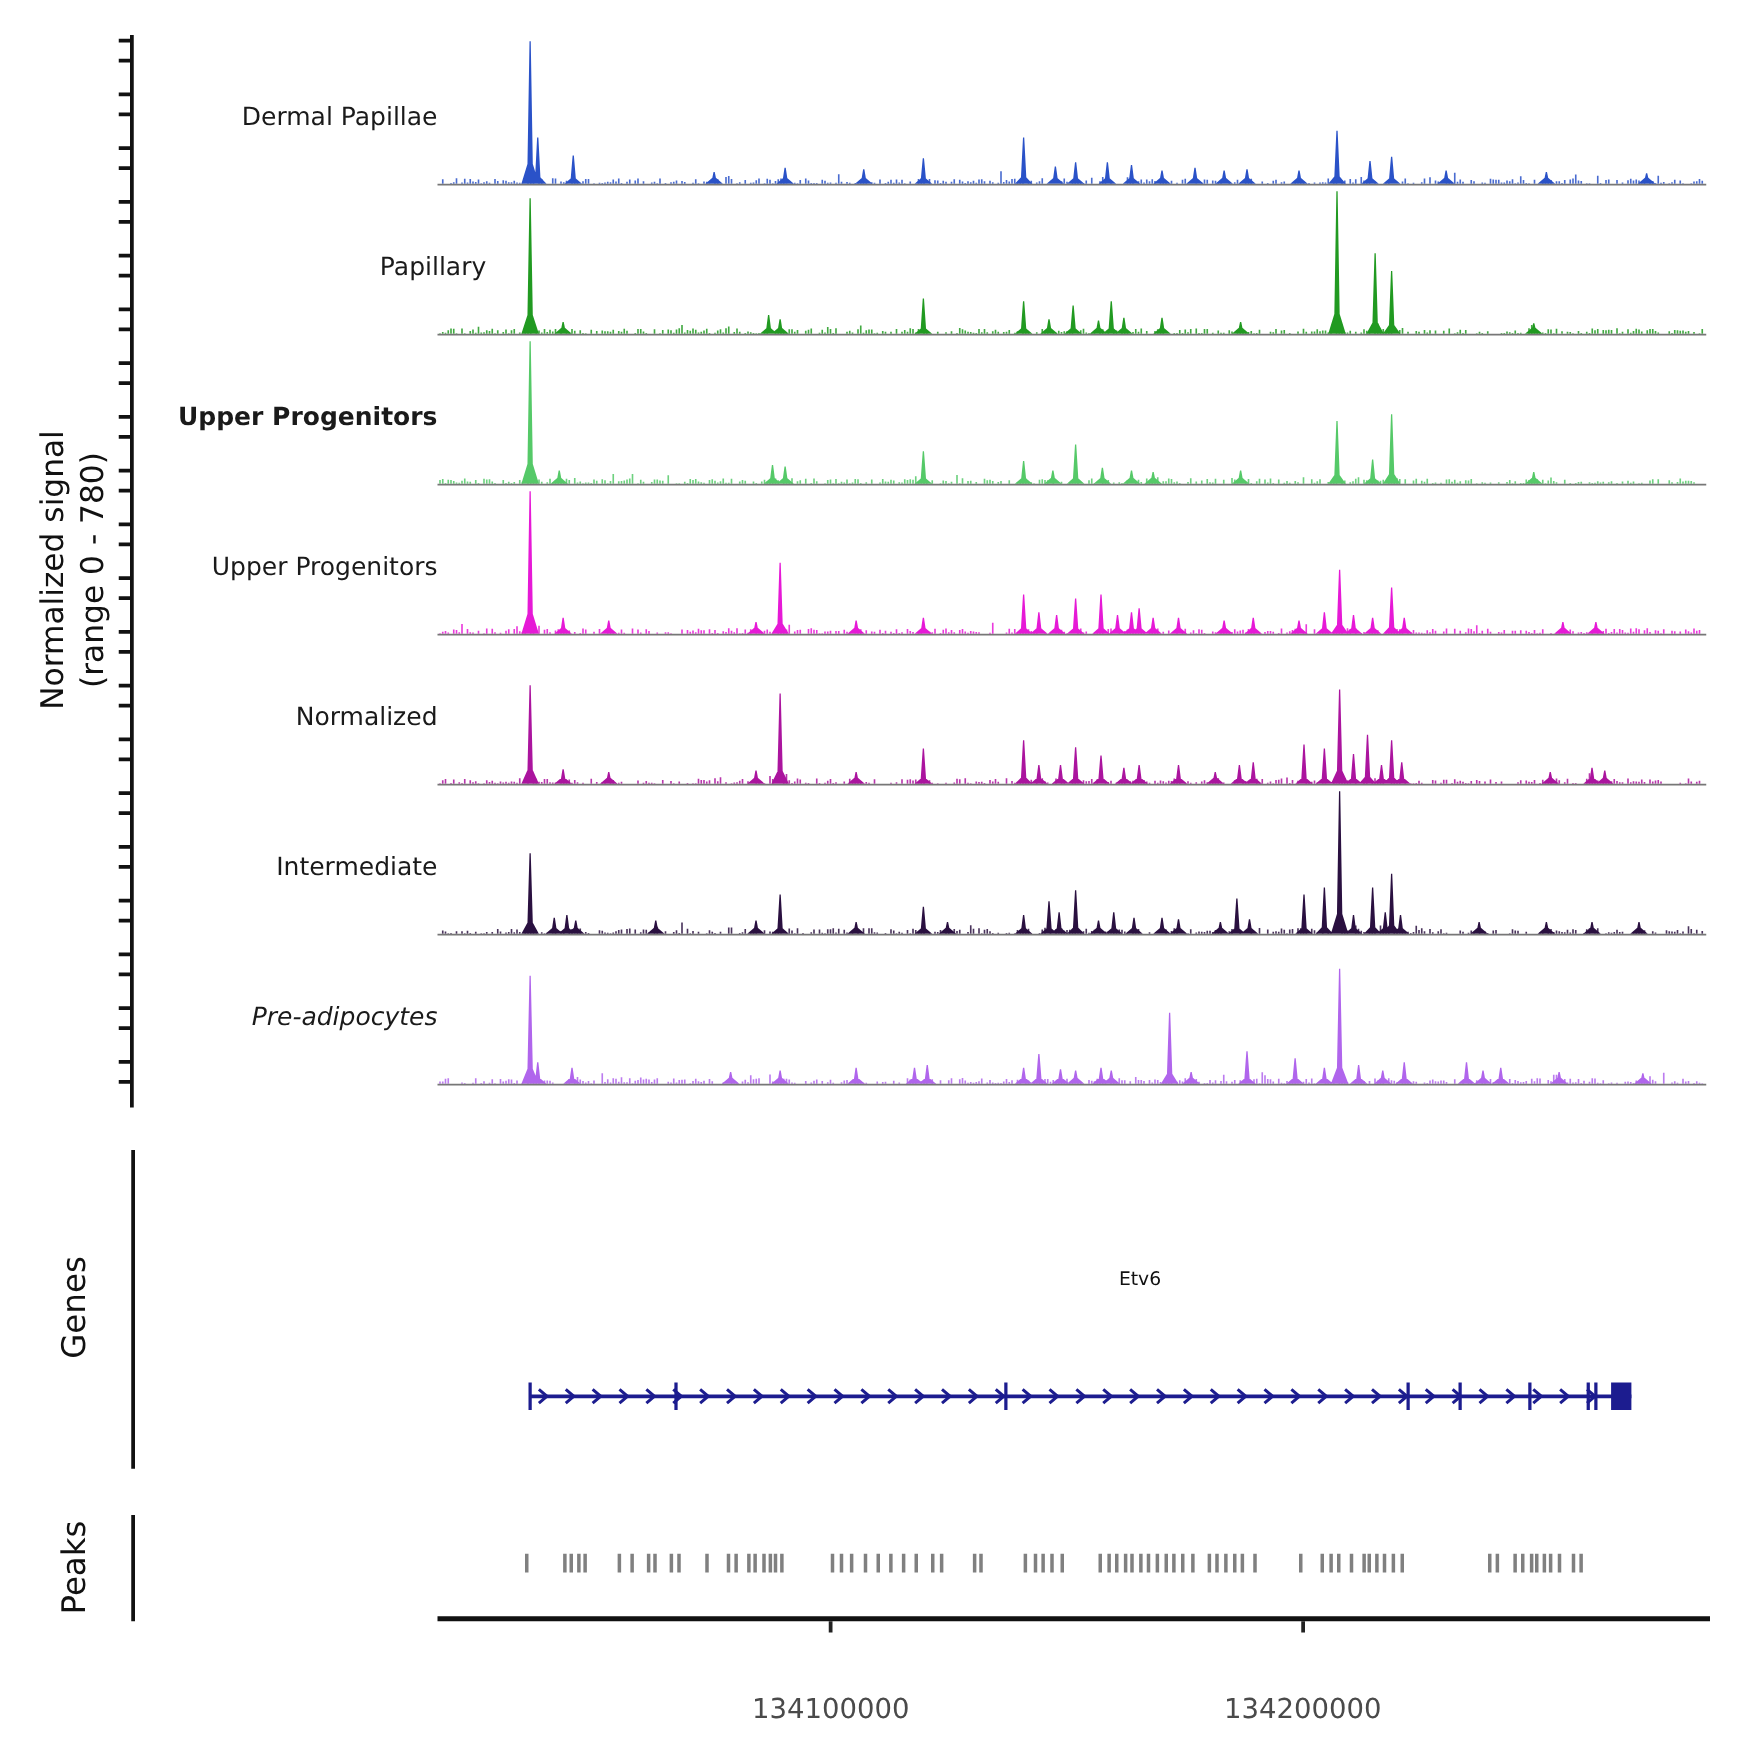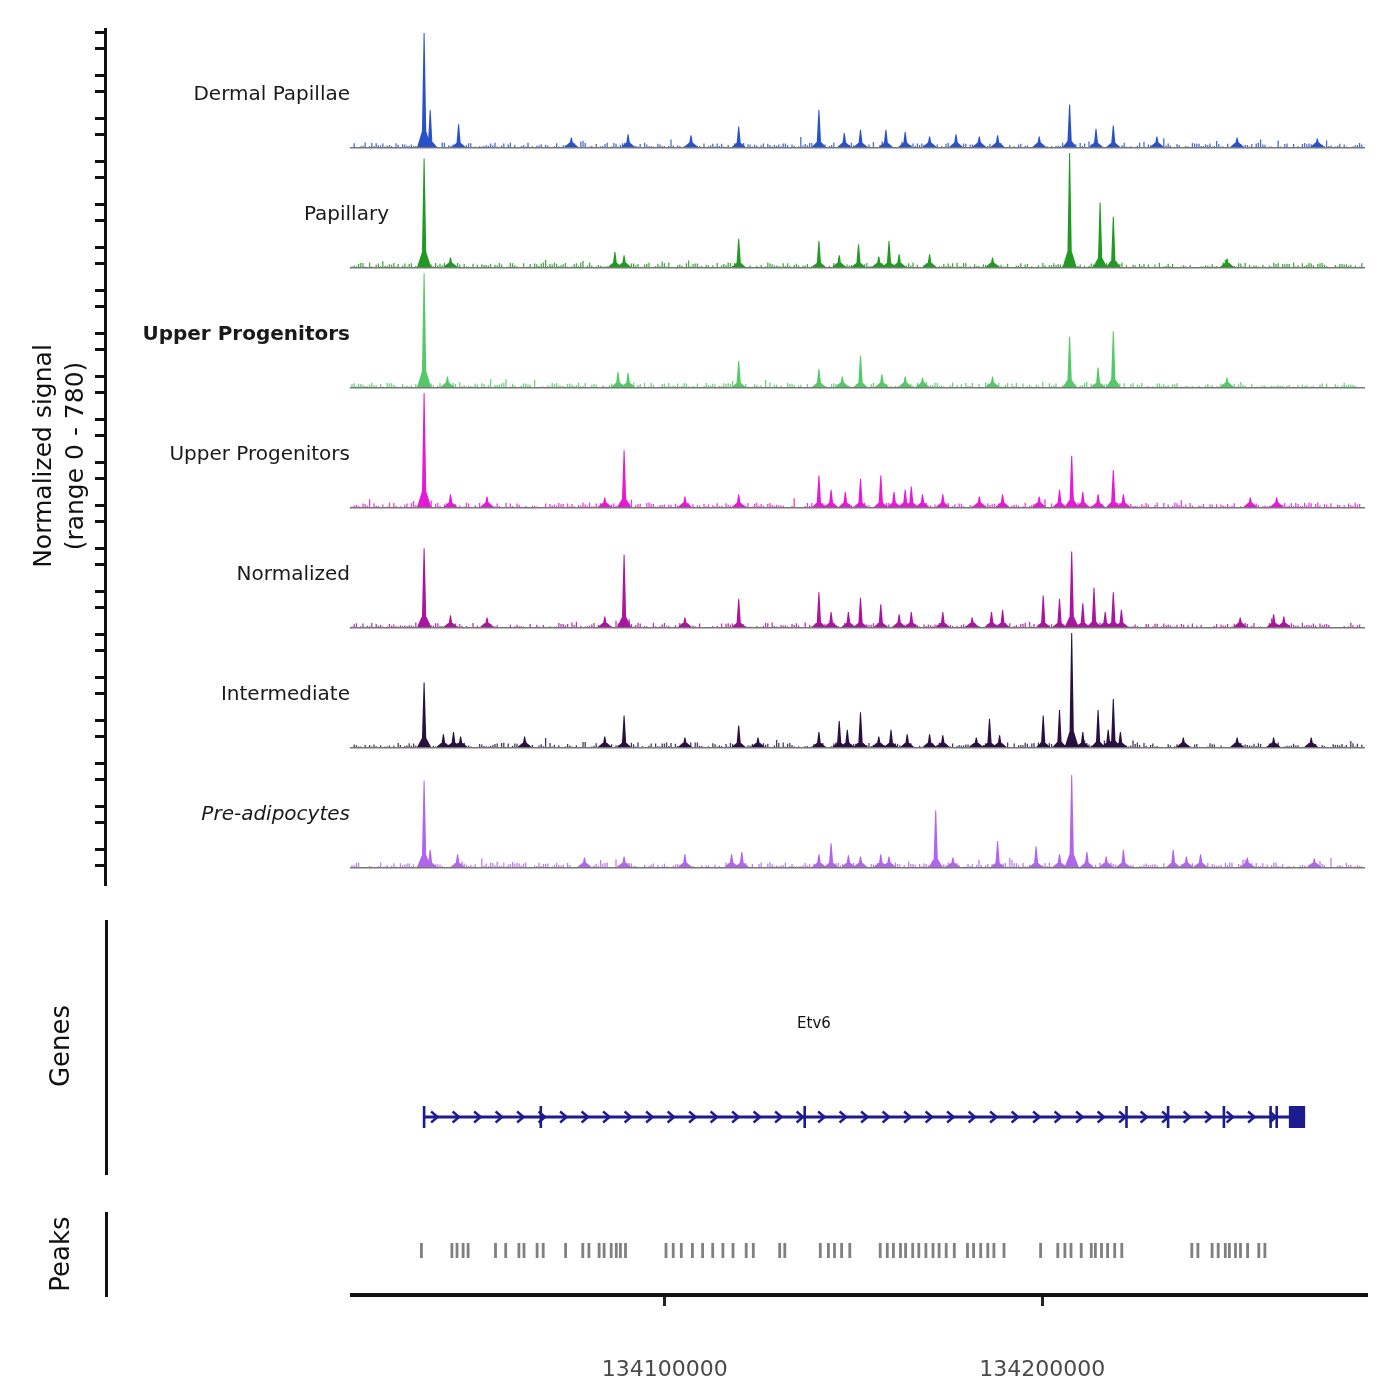--- a/index.html
+++ b/index.html
@@ -115,21 +115,21 @@
       <div class="tracklabel" style="top: 801px; font-style: italic;">Pre-adipocytes</div>
       <svg width="1015" height="118" style="position: absolute; left: 350px; top: 750px; overflow: visible;">
         <path d="M2.0,117V115.1M4.2,117V115.2M6.4,117V112.9M8.6,117V112.5M19.6,117V116.0M21.8,117V116.4M28.4,117V116.2M30.6,117V112.6M35.0,117V116.4M37.2,117V114.9M41.6,117V116.1M43.8,117V113.3M46.0,117V116.5M50.4,117V113.2M52.6,117V115.2M54.8,117V114.6M57.0,117V113.4M59.2,117V113.5M61.4,117V116.3M63.6,117V114.4M68.0,117V116.4M72.4,117V116.4M74.6,117V116.5M76.8,117V115.1M79.0,117V116.2M81.2,117V115.5M85.6,117V114.3M87.8,117V114.3M90.0,117V114.6M92.2,117V115.9M103.2,117V115.9M105.4,117V113.1M109.8,117V115.7M112.0,117V111.5M114.2,117V113.5M116.4,117V114.8M118.6,117V115.9M120.8,117V114.8M123.0,117V116.5M125.2,117V114.3M131.8,117V108.5M134.0,117V115.6M136.2,117V113.4M138.4,117V115.9M140.6,117V112.6M142.8,117V112.9M145.0,117V115.3M147.2,117V111.8M149.4,117V115.8M151.6,117V115.7M153.8,117V112.6M156.0,117V116.6M158.2,117V114.5M160.4,117V113.9M162.6,117V111.9M164.8,117V113.5M167.0,117V112.9M169.2,117V113.6M171.4,117V115.5M173.6,117V113.6M175.8,117V112.6M184.6,117V115.4M186.8,117V115.9M189.0,117V112.8M191.2,117V115.9M193.4,117V113.9M195.6,117V113.8M197.8,117V113.6M202.2,117V116.5M204.4,117V114.8M206.6,117V113.0M208.8,117V114.9M211.0,117V115.6M213.2,117V114.6M217.6,117V113.1M219.8,117V115.0M228.6,117V115.9M235.2,117V115.2M237.4,117V116.5M239.6,117V116.3M244.0,117V115.2M246.2,117V113.7M248.4,117V115.8M250.6,117V110.1M252.8,117V113.4M255.0,117V113.0M257.2,117V112.6M266.0,117V109.6M268.2,117V115.2M270.4,117V115.6M272.6,117V115.5M274.8,117V115.8M277.0,117V113.0M279.2,117V113.0M281.4,117V113.5M283.6,117V115.9M285.8,117V116.1M294.6,117V114.7M299.0,117V116.0M301.2,117V114.5M303.4,117V113.5M307.8,117V114.8M312.2,117V115.7M314.4,117V113.8M316.6,117V116.2M323.2,117V115.8M325.4,117V114.4M327.6,117V113.9M329.8,117V115.5M334.2,117V116.3M336.4,117V114.8M338.6,117V116.5M340.8,117V116.2M343.0,117V116.1M351.8,117V115.2M356.2,117V115.5M358.4,117V115.3M365.0,117V114.5M369.4,117V116.0M376.0,117V112.6M378.2,117V113.5M380.4,117V115.6M382.6,117V115.9M387.0,117V114.9M389.2,117V114.2M391.4,117V114.1M395.8,117V113.3M398.0,117V116.5M402.4,117V114.1M409.0,117V114.1M411.2,117V112.5M417.8,117V113.4M420.0,117V112.3M422.2,117V114.3M424.4,117V116.2M426.6,117V115.5M428.8,117V116.2M431.0,117V115.5M433.2,117V114.9M435.4,117V112.8M439.8,117V116.0M442.0,117V114.0M444.2,117V115.9M446.4,117V116.4M448.6,117V116.2M450.8,117V116.3M453.0,117V115.2M455.2,117V113.1M457.4,117V115.6M459.6,117V114.2M464.0,117V113.8M466.2,117V116.4M470.6,117V116.1M472.8,117V114.4M477.2,117V115.7M479.4,117V116.5M481.6,117V114.8M483.8,117V116.4M486.0,117V113.2M488.2,117V113.1M490.4,117V115.4M492.6,117V113.9M494.8,117V115.5M497.0,117V115.6M499.2,117V116.3M501.4,117V114.1M503.6,117V112.9M505.8,117V116.3M508.0,117V115.0M510.2,117V116.5M512.4,117V116.0M514.6,117V116.3M521.2,117V113.9M523.4,117V114.6M525.6,117V114.9M527.8,117V113.0M530.0,117V116.4M532.2,117V113.8M534.4,117V115.4M538.8,117V112.9M541.0,117V115.1M543.2,117V115.8M545.4,117V112.6M547.6,117V114.1M549.8,117V114.2M554.2,117V115.0M558.6,117V111.5M560.8,117V114.0M563.0,117V114.0M565.2,117V114.7M569.6,117V114.0M571.8,117V116.0M574.0,117V113.6M576.2,117V113.9M578.4,117V115.6M580.6,117V116.0M582.8,117V113.9M585.0,117V116.1M587.2,117V113.1M591.6,117V115.3M593.8,117V114.2M596.0,117V115.2M598.2,117V112.6M600.4,117V115.5M602.6,117V115.7M604.8,117V116.3M607.0,117V113.2M609.2,117V115.4M613.6,117V116.4M615.8,117V116.4M618.0,117V113.9M620.2,117V115.9M622.4,117V114.2M626.8,117V114.7M629.0,117V109.8M631.2,117V114.9M635.6,117V115.3M637.8,117V114.0M642.2,117V114.1M646.6,117V116.6M653.2,117V113.4M655.4,117V113.0M657.6,117V116.5M659.8,117V107.8M662.0,117V110.1M664.2,117V113.2M666.4,117V113.3M668.6,117V115.1M673.0,117V113.0M675.2,117V116.2M677.4,117V116.6M679.6,117V114.7M681.8,117V115.9M684.0,117V114.2M686.2,117V115.1M688.4,117V116.5M692.8,117V115.3M695.0,117V113.1M697.2,117V116.0M699.4,117V112.8M701.6,117V116.6M703.8,117V116.5M710.4,117V114.0M712.6,117V116.2M714.8,117V115.6M717.0,117V113.0M721.4,117V113.2M723.6,117V113.9M725.8,117V113.4M728.0,117V115.8M734.6,117V113.9M736.8,117V115.8M739.0,117V116.0M741.2,117V114.8M745.6,117V114.8M750.0,117V112.8M752.2,117V114.4M754.4,117V113.0M756.6,117V116.2M761.0,117V112.5M763.2,117V114.1M765.4,117V114.6M767.6,117V115.7M772.0,117V115.9M774.2,117V114.5M776.4,117V116.0M778.6,117V116.4M780.8,117V114.9M783.0,117V115.3M789.6,117V116.0M791.8,117V116.3M794.0,117V114.4M796.2,117V113.6M798.4,117V115.0M800.6,117V115.1M802.8,117V114.4M805.0,117V114.3M807.2,117V115.6M813.8,117V113.3M818.2,117V116.5M820.4,117V115.5M824.8,117V114.5M827.0,117V116.3M831.4,117V114.2M835.8,117V112.7M838.0,117V113.7M842.4,117V113.2M844.6,117V115.8M849.0,117V115.5M851.2,117V115.9M853.4,117V114.3M857.8,117V113.1M860.0,117V116.4M862.2,117V113.9M864.4,117V114.8M866.6,117V115.7M868.8,117V115.6M871.0,117V114.8M875.4,117V113.0M877.6,117V114.9M879.8,117V112.6M882.0,117V112.7M888.6,117V114.0M890.8,117V115.0M893.0,117V109.8M895.2,117V109.8M897.4,117V116.1M901.8,117V113.2M904.0,117V115.9M906.2,117V112.9M908.4,117V115.9M910.6,117V115.8M912.8,117V113.2M915.0,117V116.4M917.2,117V114.5M921.6,117V115.3M923.8,117V112.6M926.0,117V112.7M928.2,117V116.1M930.4,117V116.5M932.6,117V114.2M937.0,117V116.5M939.2,117V116.0M943.6,117V116.2M950.2,117V115.4M952.4,117V115.1M954.6,117V115.6M956.8,117V116.4M959.0,117V114.4M961.2,117V116.5M963.4,117V114.4M965.6,117V115.0M967.8,117V114.9M970.0,117V110.9M972.2,117V113.7M974.4,117V114.9M981.0,117V108.1M987.6,117V115.9M989.8,117V114.9M992.0,117V116.1M996.4,117V113.0M998.6,117V115.2M1000.8,117V114.7M1005.2,117V116.4M1007.4,117V114.9M1009.6,117V116.1M1011.8,117V116.6" stroke="#b065ec" stroke-width="1.3" fill="none" opacity="0.85"></path>
         <path d="M67.1,117 L74.1,99.7 L81.1,117 Z M71.7,117 L73.6,30.5 L74.6,30.5 L76.5,117 Z M73.2,117 L80.2,111.0 L87.2,117 Z M77.8,117 L79.7,99.8 L80.7,99.8 L82.6,117 Z M100.6,117 L107.6,111.0 L114.6,117 Z M105.2,117 L107.1,104.2 L108.1,104.2 L110.0,117 Z M227.5,117 L234.5,111.0 L241.5,117 Z M232.1,117 L234.0,107.5 L235.0,107.5 L236.9,117 Z M267.1,117 L274.1,111.0 L281.1,117 Z M271.7,117 L273.6,106.4 L274.6,106.4 L276.4,117 Z M327.9,117 L334.9,111.0 L341.9,117 Z M332.6,117 L334.4,104.2 L335.4,104.2 L337.3,117 Z M374.6,117 L381.6,111.0 L388.6,117 Z M379.2,117 L381.1,104.2 L382.1,104.2 L384.0,117 Z M384.8,117 L391.8,111.0 L398.8,117 Z M389.4,117 L391.3,102.0 L392.3,102.0 L394.2,117 Z M461.9,117 L468.9,111.0 L475.9,117 Z M466.5,117 L468.4,104.2 L469.4,104.2 L471.3,117 Z M474.1,117 L481.1,111.0 L488.1,117 Z M478.7,117 L480.6,93.2 L481.6,93.2 L483.5,117 Z M491.4,117 L498.4,111.0 L505.4,117 Z M496.0,117 L497.9,105.3 L498.9,105.3 L500.8,117 Z M503.5,117 L510.5,111.0 L517.5,117 Z M508.1,117 L510.0,106.4 L511.0,106.4 L512.9,117 Z M523.8,117 L530.8,111.0 L537.8,117 Z M528.4,117 L530.3,104.2 L531.3,104.2 L533.2,117 Z M532.0,117 L539.0,111.0 L546.0,117 Z M536.6,117 L538.5,106.4 L539.5,106.4 L541.4,117 Z M578.7,117 L585.7,105.6 L592.7,117 Z M583.3,117 L585.2,60.2 L586.2,60.2 L588.1,117 Z M595.9,117 L602.9,111.0 L609.9,117 Z M600.5,117 L602.4,107.5 L603.4,107.5 L605.3,117 Z M640.6,117 L647.6,111.0 L654.6,117 Z M645.2,117 L647.1,91.0 L648.1,91.0 L650.0,117 Z M679.1,117 L686.1,111.0 L693.1,117 Z M683.7,117 L685.6,96.5 L686.6,96.5 L688.5,117 Z M702.5,117 L709.5,111.0 L716.5,117 Z M707.1,117 L709.0,104.2 L710.0,104.2 L711.9,117 Z M714.7,117 L721.7,98.6 L728.7,117 Z M719.3,117 L721.2,25.0 L722.2,25.0 L724.1,117 Z M729.9,117 L736.9,111.0 L743.9,117 Z M734.5,117 L736.4,102.0 L737.4,102.0 L739.3,117 Z M749.2,117 L756.2,111.0 L763.2,117 Z M753.8,117 L755.7,106.4 L756.7,106.4 L758.6,117 Z M766.4,117 L773.4,111.0 L780.4,117 Z M771.0,117 L772.9,99.8 L773.9,99.8 L775.8,117 Z M816.2,117 L823.2,111.0 L830.2,117 Z M820.8,117 L822.7,99.8 L823.7,99.8 L825.6,117 Z M829.4,117 L836.4,111.0 L843.4,117 Z M834.0,117 L835.9,106.4 L836.9,106.4 L838.8,117 Z M843.6,117 L850.6,111.0 L857.6,117 Z M848.2,117 L850.1,104.2 L851.1,104.2 L853.0,117 Z M890.3,117 L897.3,111.0 L904.3,117 Z M894.9,117 L896.8,107.5 L897.8,107.5 L899.7,117 Z M957.3,117 L964.3,111.0 L971.3,117 Z M961.9,117 L963.8,108.6 L964.8,108.6 L966.6,117 Z " fill="#b065ec"></path>
         <line x1="0" x2="1015" y1="117.7" y2="117.7" stroke="#777" stroke-width="1.4"></line>
       </svg>
     </div>
 
   <div class="abs rot seclab" style="left:60px;top:1046px;">Genes</div>
   <div class="abs axisline" style="left:105px;top:920px;width:3px;height:255px;"></div>
-  <div class="abs ctr genelab" id="genename" style="left: 814px; top: 1023px;">Etv6</div>
+  <div class="abs ctr genelab" id="genename" style="left: 912px; top: 1023px;">Etv6</div>
   <div id="genetrack">
       <svg width="1015" height="70" style="position: absolute; left: 350px; top: 1085px; overflow: visible;">
         <line x1="74.095" x2="955.1149999999999" y1="32" y2="32" stroke="#1c1c8f" stroke-width="3"></line>
         <path d="M81.1,26.5 L87.6,32 L81.1,37.5 M102.6,26.5 L109.1,32 L102.6,37.5 M124.1,26.5 L130.6,32 L124.1,37.5 M145.6,26.5 L152.1,32 L145.6,37.5 M167.1,26.5 L173.6,32 L167.1,37.5 M188.6,26.5 L195.1,32 L188.6,37.5 M210.1,26.5 L216.6,32 L210.1,37.5 M231.6,26.5 L238.1,32 L231.6,37.5 M253.1,26.5 L259.6,32 L253.1,37.5 M274.6,26.5 L281.1,32 L274.6,37.5 M296.1,26.5 L302.6,32 L296.1,37.5 M317.6,26.5 L324.1,32 L317.6,37.5 M339.1,26.5 L345.6,32 L339.1,37.5 M360.6,26.5 L367.1,32 L360.6,37.5 M382.1,26.5 L388.6,32 L382.1,37.5 M403.6,26.5 L410.1,32 L403.6,37.5 M425.1,26.5 L431.6,32 L425.1,37.5 M446.6,26.5 L453.1,32 L446.6,37.5 M468.1,26.5 L474.6,32 L468.1,37.5 M489.6,26.5 L496.1,32 L489.6,37.5 M511.1,26.5 L517.6,32 L511.1,37.5 M532.6,26.5 L539.1,32 L532.6,37.5 M554.1,26.5 L560.6,32 L554.1,37.5 M575.6,26.5 L582.1,32 L575.6,37.5 M597.1,26.5 L603.6,32 L597.1,37.5 M618.6,26.5 L625.1,32 L618.6,37.5 M640.1,26.5 L646.6,32 L640.1,37.5 M661.6,26.5 L668.1,32 L661.6,37.5 M683.1,26.5 L689.6,32 L683.1,37.5 M704.6,26.5 L711.1,32 L704.6,37.5 M726.1,26.5 L732.6,32 L726.1,37.5 M747.6,26.5 L754.1,32 L747.6,37.5 M769.1,26.5 L775.6,32 L769.1,37.5 M790.6,26.5 L797.1,32 L790.6,37.5 M812.1,26.5 L818.6,32 L812.1,37.5 M833.6,26.5 L840.1,32 L833.6,37.5 M855.1,26.5 L861.6,32 L855.1,37.5 M876.6,26.5 L883.1,32 L876.6,37.5 M898.1,26.5 L904.6,32 L898.1,37.5 M919.6,26.5 L926.1,32 L919.6,37.5 " stroke="#1c1c8f" stroke-width="2.4" fill="none"></path>
         <path d="M74.1,21 V43 M190.8,21 V43 M454.7,21 V43 M776.5,21 V43 M818.1,21 V43 M873.9,21 V43 M920.6,21 V43 M926.7,21 V43 " stroke="#1c1c8f" stroke-width="2.6" fill="none"></path>
         <rect x="938.875" y="21" width="16.239999999999903" height="22" fill="#1c1c8f"></rect>
       </svg>
     </div>
 
   <div class="abs rot seclab" style="left:60px;top:1254px;">Peaks</div>

